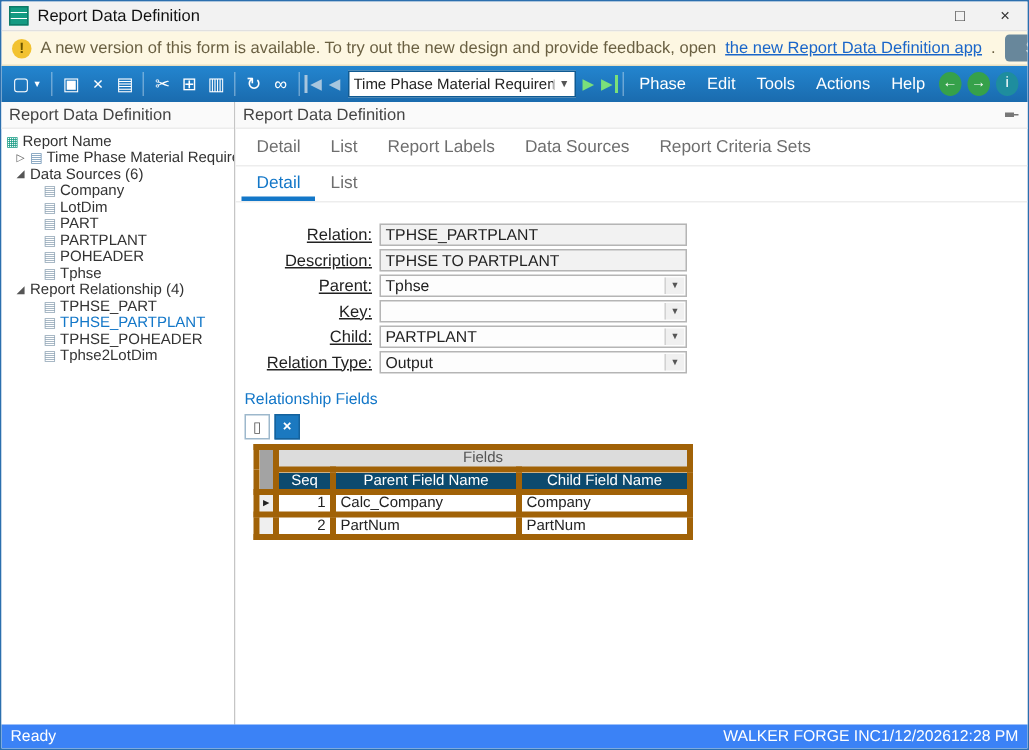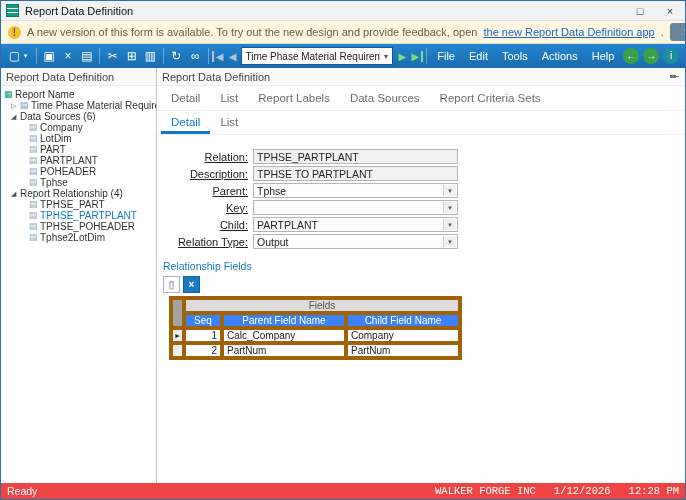--- a/index.html
+++ b/index.html
@@ -79,32 +79,32 @@
   .rf-btn { width: 17px; height: 17px; border: 1px solid #9db8cc; background: #fff; display: flex; align-items: center; justify-content: center; font-size: 10px; color: #555; cursor: pointer; }
   .rf-btn.del { background: #1b79c0; border-color: #15629c; color: #fff; font-weight: bold; }
 
   table.grid { border-collapse: collapse; margin-left: 6px; font-size: 10px; table-layout: fixed; }
   .grid col.c-sel { width: 13px; }
   .grid col.c-seq { width: 38px; }
   .grid col.c-pf  { width: 124px; }
   .grid col.c-cf  { width: 114px; }
   .grid th, .grid td { border: 4px solid #a16207; height: 14px; padding: 0 3px; overflow: hidden; white-space: nowrap; }
   .grid th.band { background: #dcdcdc; color: #555; font-weight: normal; text-align: center; }
-  .grid th.colhead { background: #3b82f6; color: #fff; font-weight: normal; text-align: center; }
+  .grid th.colhead { background: #0c4a6e; color: #fff; font-weight: normal; text-align: center; }
   .grid th.selhead { background: #a3a3a3; }
   .grid td.selcell { background: #efefef; text-align: center; font-size: 7px; color: #222; padding: 0; }
   .grid td.num { text-align: right; }
   .grid td { background: #fff; color: #222; }
 
   .filler { flex: 1 1 auto; }
 
   
-  .statusbar { height: 16px; background: #ef4444; color: #fff; display: flex; align-items: center; font-size: 10.5px; padding: 0 6px; flex: 0 0 auto; }
+  .statusbar { height: 16px; background: #3b82f6; color: #fff; display: flex; align-items: center; font-size: 10.5px; padding: 0 6px; flex: 0 0 auto; }
   .sb-right { margin-left: auto; display: flex; }
-  .sb-item { margin-left: 18px; white-space: nowrap; font-family: Liberation Mono, monospace; }
+  .sb-item { white-space: nowrap; }
 </style>
 </head>
 <body>
 
 <div class="window">
 
   <div class="titlebar">
     <span class="app-icon"></span>
     <span class="title-text">Report Data Definition</span>
     <div class="tb-controls">
@@ -138,21 +138,21 @@
     <span class="tsep"></span>
     <span class="nav-arrow nav-dis bar-l">◀</span>
     <span class="nav-arrow nav-dis">◀</span>
     <div class="combo">
       <span class="combo-val">Time Phase Material Requirement</span>
       <span class="combo-arrow">▼</span>
     </div>
     <span class="nav-arrow nav-en">▶</span>
     <span class="nav-arrow nav-en bar-r">▶</span>
     <span class="tsep"></span>
-    <span class="menu-item">File</span>
+    <span class="menu-item">Phase</span>
     <span class="menu-item">Edit</span>
     <span class="menu-item">Tools</span>
     <span class="menu-item">Actions</span>
     <span class="menu-item">Help</span>
     <span class="round-btn rb-green">←</span>
     <span class="round-btn rb-green">→</span>
     <span class="round-btn rb-teal">i</span>
   </div>
 
   <div class="bodyrow">

